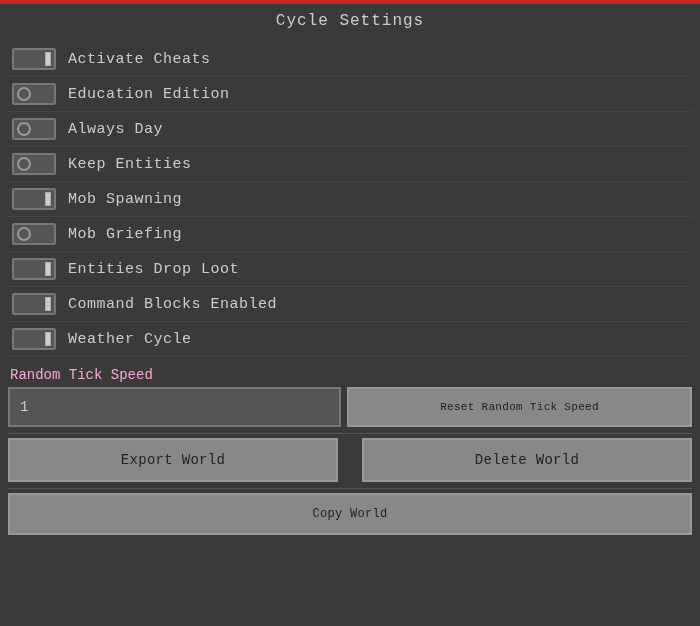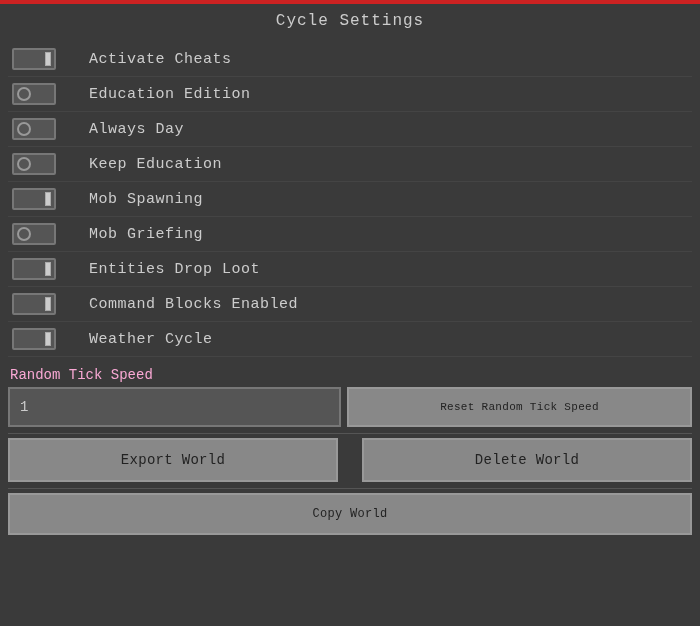--- a/index.html
+++ b/index.html
@@ -78,21 +78,20 @@
       height: 14px;
       border-radius: 50%;
       border: 2px solid #999;
       background: transparent;
     }
 
     .setting-label {
       color: #cccccc;
       font-size: 15px;
       letter-spacing: 0.5px;
-      margin-left: 21px;
     }
 
     .bottom-section {
       padding: 6px 8px;
     }
 
     .random-tick-label {
       color: #f9a8d4;
       font-size: 14px;
       margin-bottom: 4px;
@@ -179,21 +178,21 @@
     <div class="setting-row">
       <div class="toggle-off">
         <div class="circle"></div>
       </div>
       <span class="setting-label">Always Day</span>
     </div>
     <div class="setting-row">
       <div class="toggle-off">
         <div class="circle"></div>
       </div>
-      <span class="setting-label">Keep Education</span>
+      <span class="setting-label">Keep Entities</span>
     </div>
     <div class="setting-row">
       <div class="toggle-on">
         <div class="bar"></div>
       </div>
       <span class="setting-label">Mob Spawning</span>
     </div>
     <div class="setting-row">
       <div class="toggle-off">
         <div class="circle"></div>

